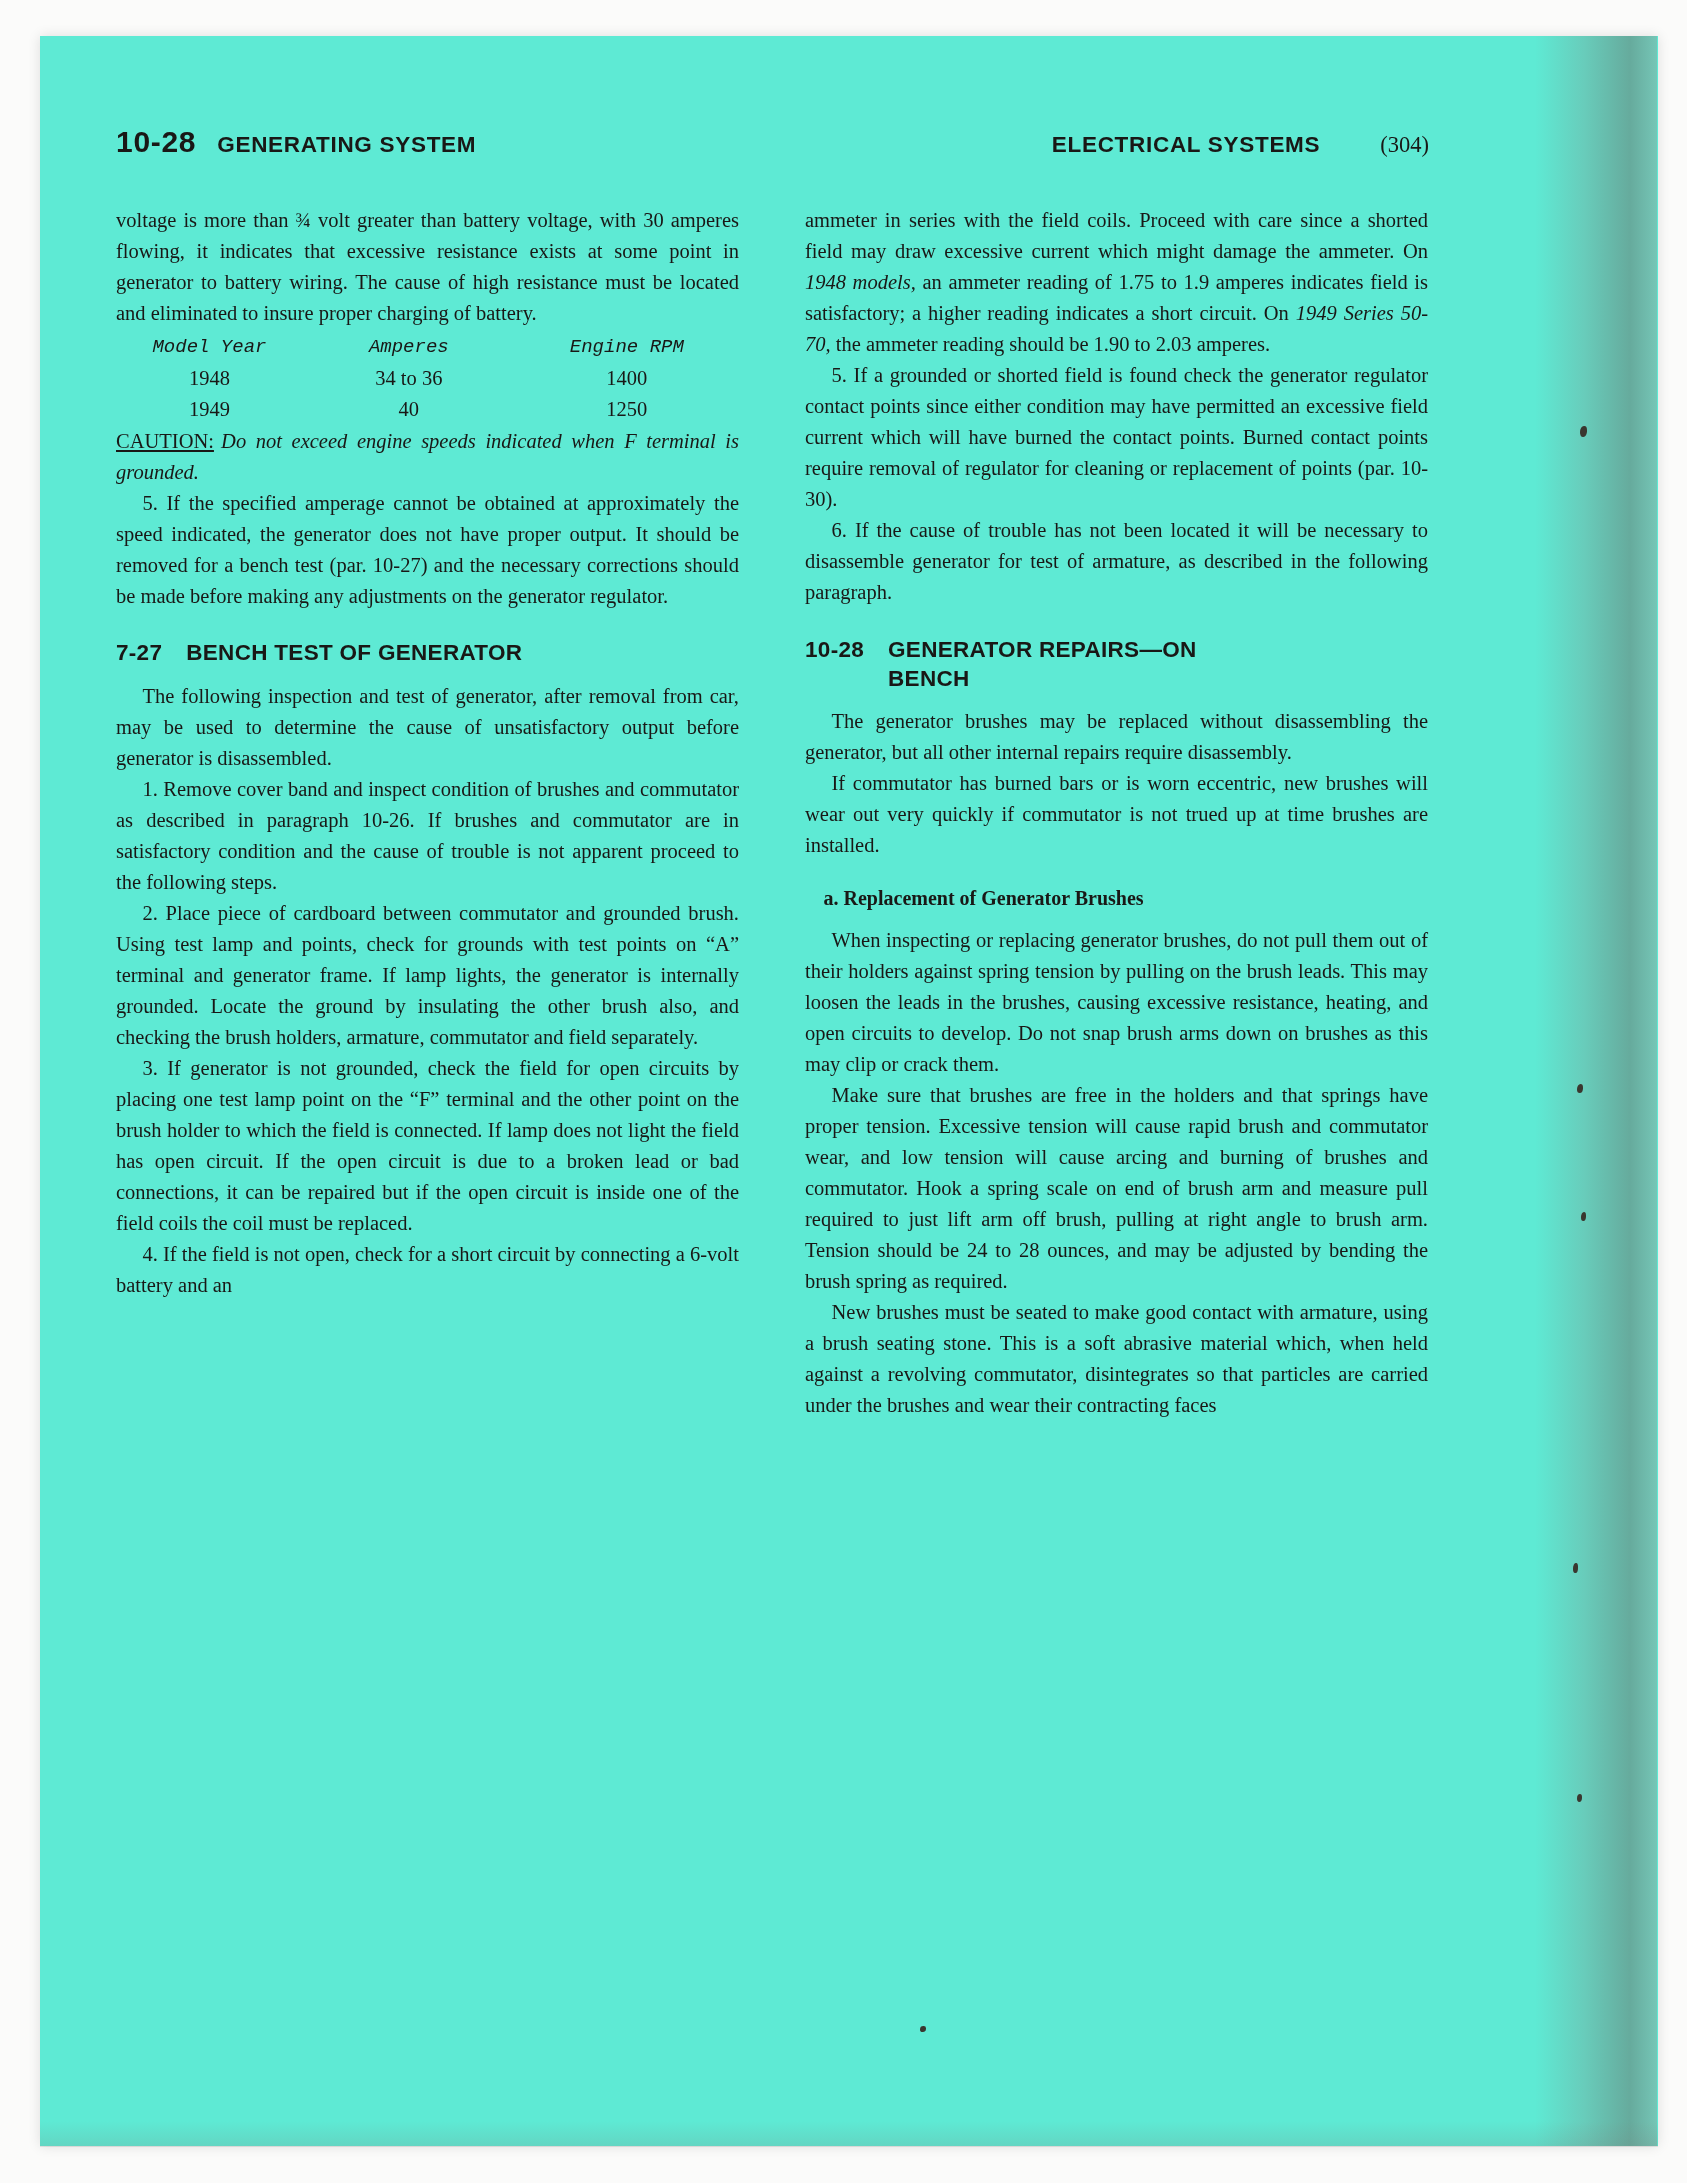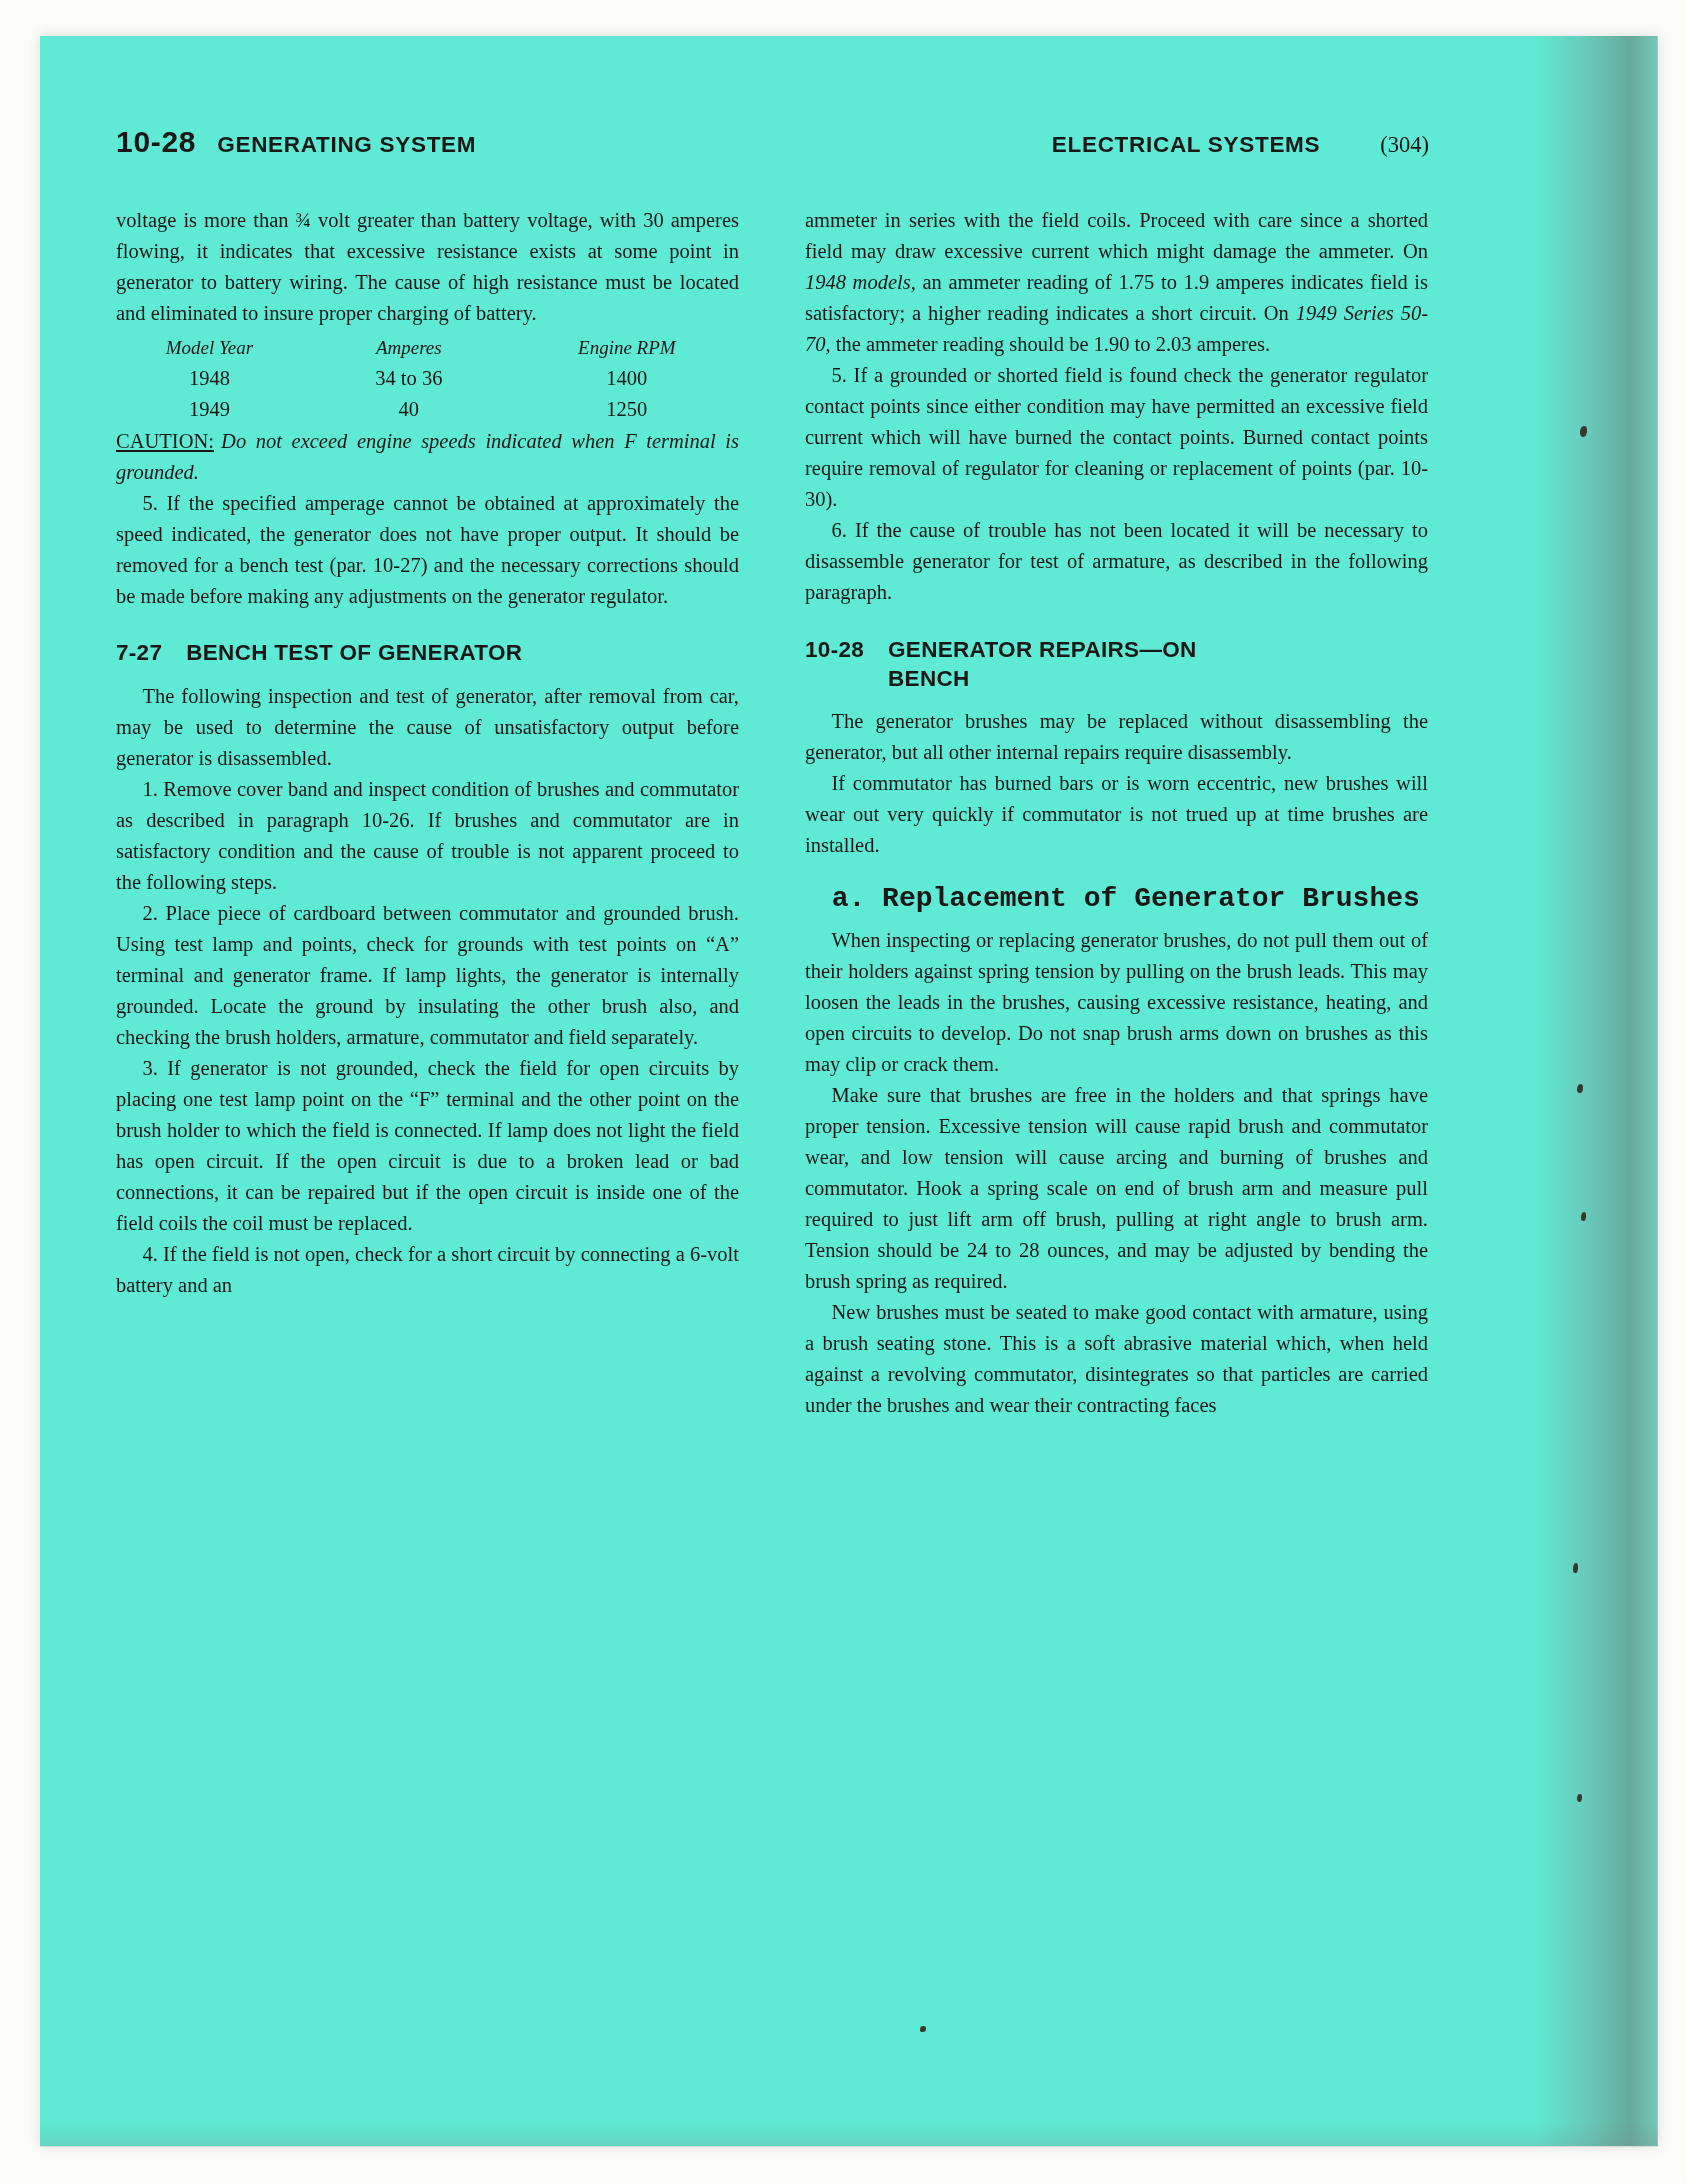--- a/index.html
+++ b/index.html
@@ -100,40 +100,41 @@
     margin: 2.6px 0 1.3px 0;
     display: grid;
     grid-template-columns: 30% 34% 36%;
     text-align: center;
     text-indent: 0;
   }
   .t-cell { display: block; }
   .t-head .t-cell {
     font-style: italic;
     font-size: 19px;
+    font-family: Liberation Mono, monospace;
   }
 
   .sect {
     font-family: "Liberation Sans", "DejaVu Sans", sans-serif;
     font-size: 22.5px;
     font-weight: 700;
     line-height: 29px;
     margin: 26.5px 0 13.2px 0;
     display: flex;
     gap: 24px;
     text-align: left;
     text-indent: 0;
     letter-spacing: 0.3px;
   }
   .subsect {
-    font-family: Liberation Mono, monospace;
-    font-size: 28px;
+    font-family: Liberation Serif, serif;
+    font-size: 20px;
     font-weight: 700;
     margin: 22.5px 0 10.6px 18.5px;
-    text-align: center;
+    text-align: left;
     text-indent: 0;
   }
   .speck {
     position: absolute;
     background: #3a372f;
     border-radius: 60% 40% 55% 45%;
     pointer-events: none;
   }
 </style>
 </head>

